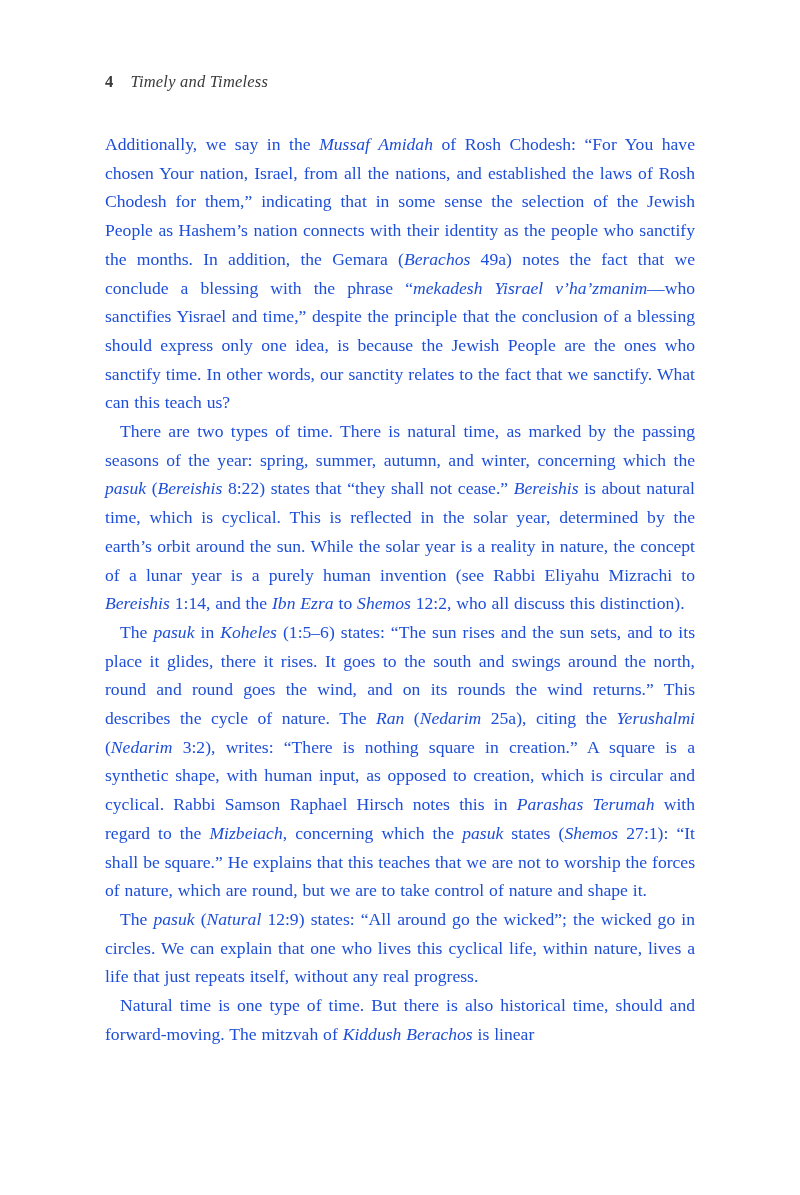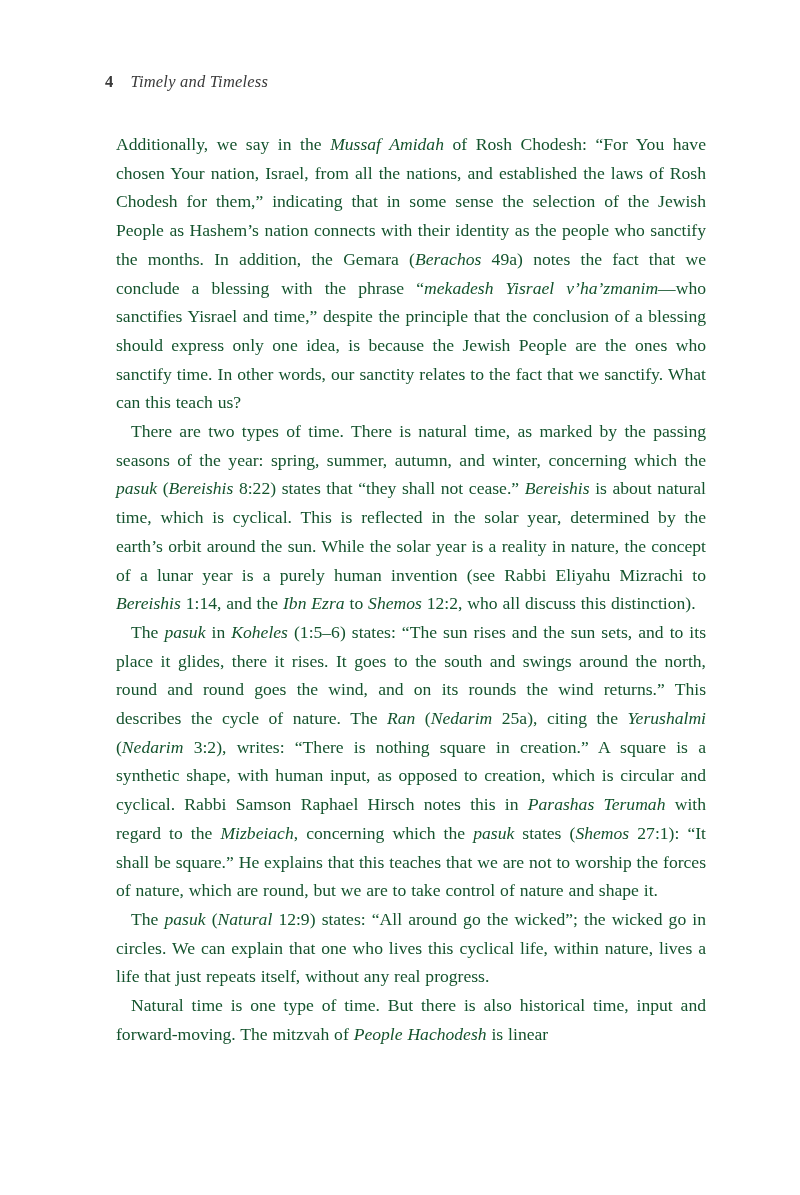--- a/index.html
+++ b/index.html
@@ -29,24 +29,24 @@
     font-weight: 700;
     font-style: normal;
     margin-right: 17px;
   }
   .running-header .book-title {
     font-style: italic;
     text-align: center;
   }
   .body-text {
     position: absolute;
-    left: 116px;
+    left: 105px;
     top: 130px;
     width: 590px;
-    color: #14532d;
+    color: #1d4ed8;
   }
   .body-text p.para {
     margin: 0;
     font-size: 17.6px;
     line-height: 28.7px;
     text-align: justify;
     word-spacing: 0.5px;
   }
   .body-text p.para.indent {
     text-indent: 15px;
@@ -61,15 +61,15 @@
 <div class="page">
   <div class="running-header">
     <span class="folio">4</span>
     <span class="book-title">Timely and Timeless</span>
   </div>
   <div class="body-text">
       <p class="para"><span>Additionally, we say in the </span><i>Mussaf Amidah</i><span> of Rosh Chodesh: “For You have chosen Your nation, Israel, from all the nations, and established the laws of Rosh Chodesh for them,” indicating that in some sense the selection of the Jewish People as Hashem’s nation connects with their identity as the people who sanctify the months. In addition, the Gemara (</span><i>Berachos</i><span> 49a) notes the fact that we conclude a blessing with the phrase “</span><i>mekadesh Yisrael v’ha’zmanim</i><span>—who sanctifies Yisrael and time,” despite the principle that the conclusion of a blessing should express only one idea, is because the Jewish People are the ones who sanctify time. In other words, our sanctity relates to the fact that we sanctify. What can this teach us?</span></p>
       <p class="para indent"><span>There are two types of time. There is natural time, as marked by the passing seasons of the year: spring, summer, autumn, and winter, concerning which the </span><i>pasuk</i><span> (</span><i>Bereishis</i><span> 8:22) states that “they shall not cease.” </span><i>Bereishis</i><span> is about natural time, which is cyclical. This is reflected in the solar year, determined by the earth’s orbit around the sun. While the solar year is a reality in nature, the concept of a lunar year is a purely human invention (see Rabbi Eliyahu Mizrachi to </span><i>Bereishis</i><span> 1:14, and the </span><i>Ibn Ezra</i><span> to </span><i>Shemos</i><span> 12:2, who all discuss this distinction).</span></p>
       <p class="para indent"><span>The </span><i>pasuk</i><span> in </span><i>Koheles</i><span> (1:5–6) states: “The sun rises and the sun sets, and to its place it glides, there it rises. It goes to the south and swings around the north, round and round goes the wind, and on its rounds the wind returns.” This describes the cycle of nature. The </span><i>Ran</i><span> (</span><i>Nedarim</i><span> 25a), citing the </span><i>Yerushalmi</i><span> (</span><i>Nedarim</i><span> 3:2), writes: “There is nothing square in creation.” A square is a synthetic shape, with human input, as opposed to creation, which is circular and cyclical. Rabbi Samson Raphael Hirsch notes this in </span><i>Parashas Terumah</i><span> with regard to the </span><i>Mizbeiach</i><span>, concerning which the </span><i>pasuk</i><span> states (</span><i>Shemos</i><span> 27:1): “It shall be square.” He explains that this teaches that we are not to worship the forces of nature, which are round, but we are to take control of nature and shape it.</span></p>
       <p class="para indent"><span>The </span><i>pasuk</i><span> (</span><i>Natural</i><span> 12:9) states: “All around go the wicked”; the wicked go in circles. We can explain that one who lives this cyclical life, within nature, lives a life that just repeats itself, without any real progress.</span></p>
-      <p class="para indent"><span>Natural time is one type of time. But there is also historical time, input and forward-moving. The mitzvah of </span><i>People Hachodesh</i><span> is linear</span></p>
+      <p class="para indent"><span>Natural time is one type of time. But there is also historical time, should and forward-moving. The mitzvah of </span><i>Kiddush Berachos</i><span> is linear</span></p>
     </div>
 </div>
 
 </body></html>

